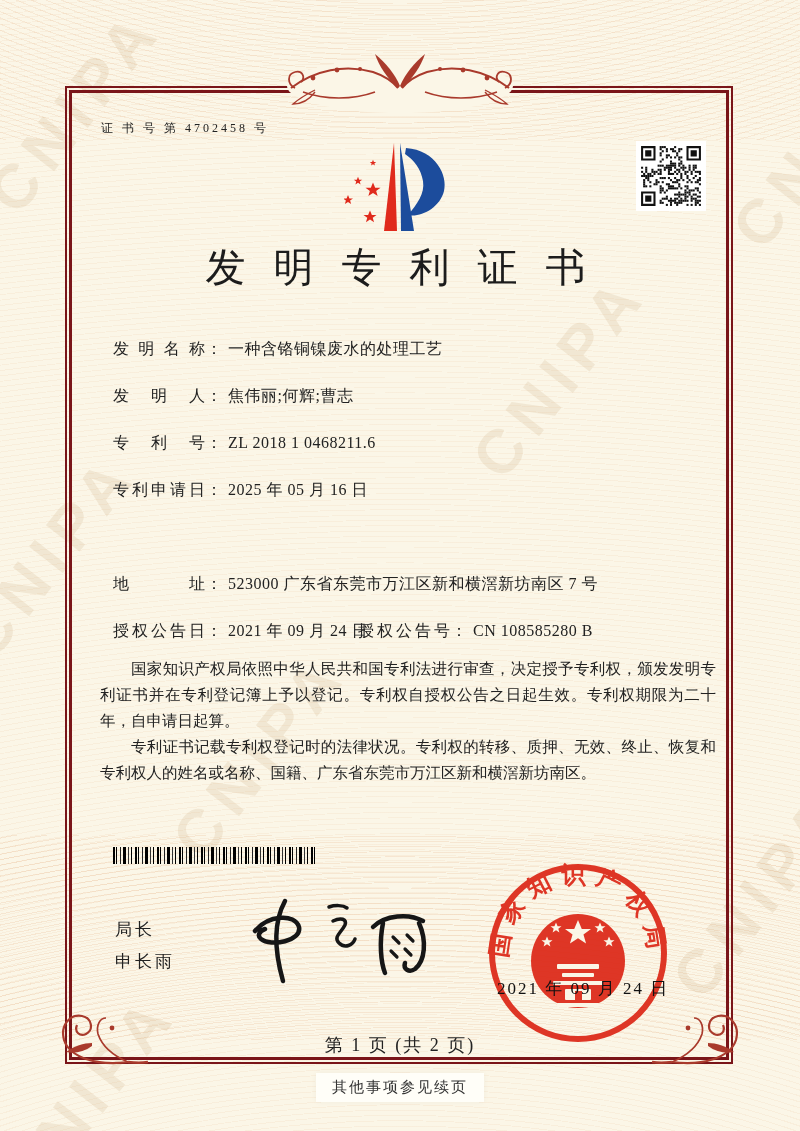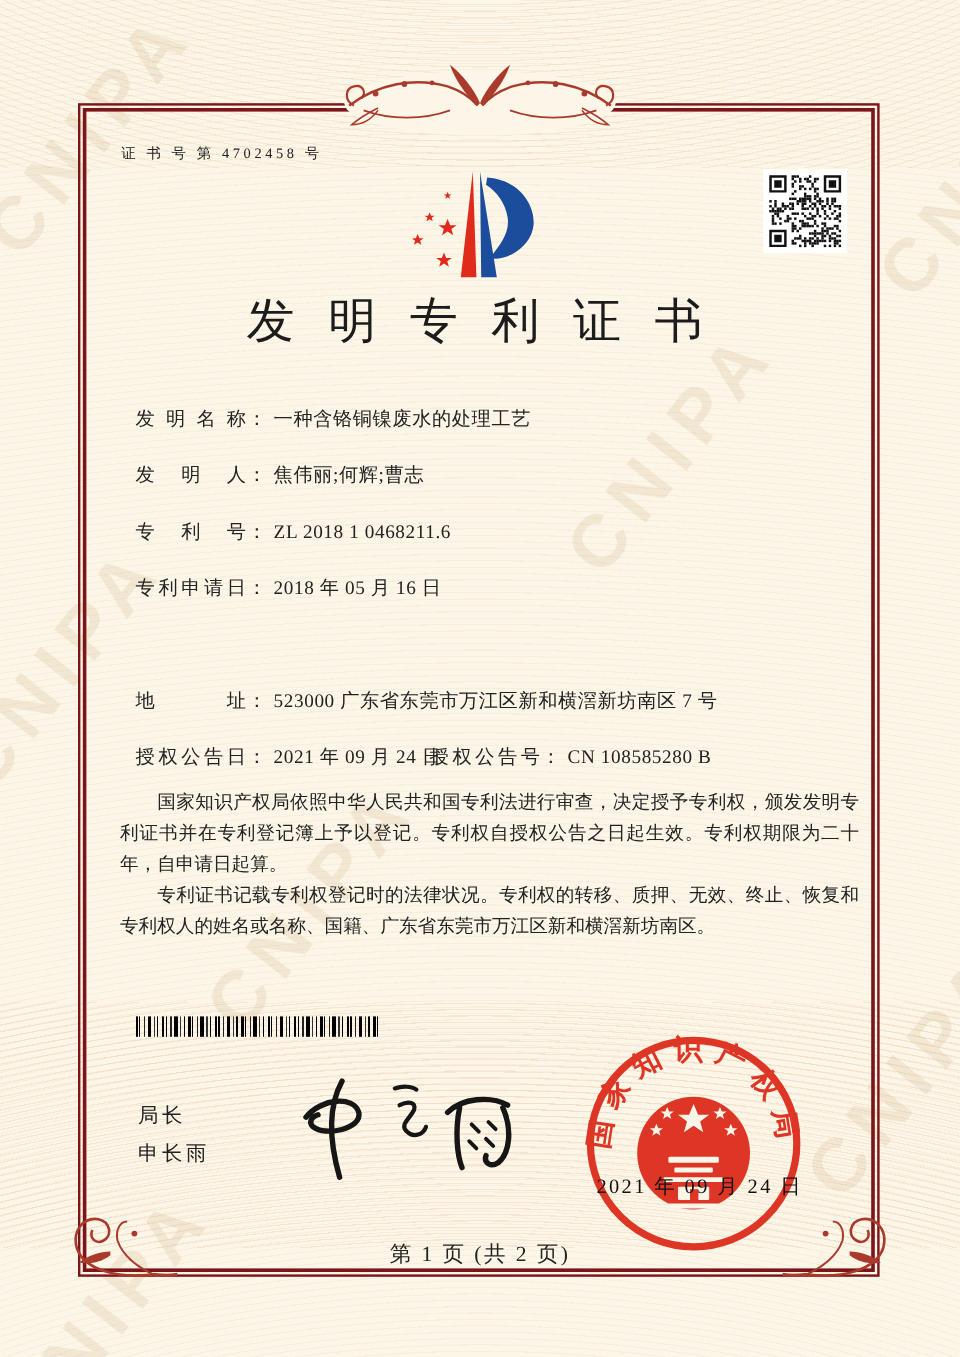--- a/index.html
+++ b/index.html
@@ -390,21 +390,21 @@
   <div class="field-row" style="top:339px;">
     <span class="f-label">发明名称</span><span class="f-colon">：</span><span class="f-value">一种含铬铜镍废水的处理工艺</span>
   </div>
   <div class="field-row" style="top:386px;">
     <span class="f-label">发明人</span><span class="f-colon">：</span><span class="f-value">焦伟丽;何辉;曹志</span>
   </div>
   <div class="field-row" style="top:433px;">
     <span class="f-label">专利号</span><span class="f-colon">：</span><span class="f-value">ZL 2018 1 0468211.6</span>
   </div>
   <div class="field-row" style="top:480px;">
-    <span class="f-label">专利申请日</span><span class="f-colon">：</span><span class="f-value">2018 年 05 月 16 日</span>
+    <span class="f-label">专利申请日</span><span class="f-colon">：</span><span class="f-value">2025 年 05 月 16 日</span>
   </div>
   <div class="field-row" style="top:574px;">
     <span class="f-label">地址</span><span class="f-colon">：</span><span class="f-value">523000 广东省东莞市万江区新和横滘新坊南区 7 号</span>
   </div>
   <div class="field-row" style="top:621px;">
     <span class="f-label">授权公告日</span><span class="f-colon">：</span><span class="f-value">2021 年 09 月 24 日</span>
     <span class="pair2">
       <span class="f-label">授权公告号</span><span class="f-colon">：</span><span class="f-value">CN 108585280 B</span>
     </span>
   </div>
@@ -453,14 +453,15 @@
         <rect x="70" y="123" width="50" height="4" rx="1"></rect>
         <rect x="82" y="131" width="26" height="11" rx="1"></rect>
         <rect x="74" y="145" width="42" height="4" rx="1"></rect>
       </g>
       <rect x="92" y="133" width="7" height="9" fill="#dd2b1a"></rect>
     </g>
   </svg>
   <div class="seal-date">2021 年 09 月 24 日</div>
 
   <div class="page-num">第 1 页 (共 2 页)</div>
+  <div class="continuation">其他事项参见续页</div>
 
 </div>
 
 </body></html>

